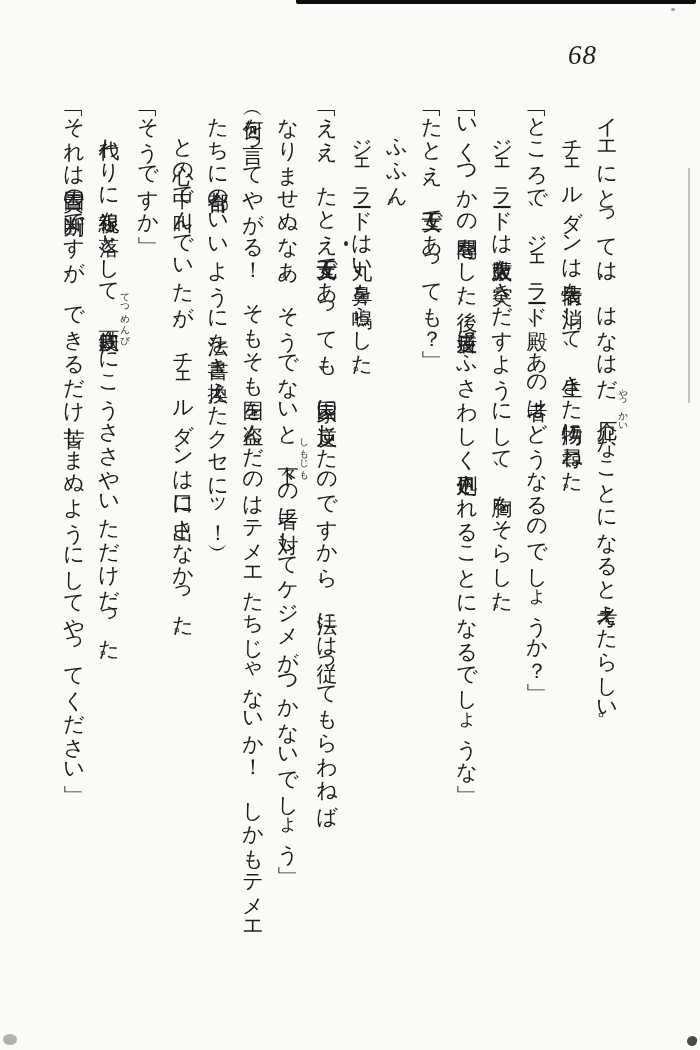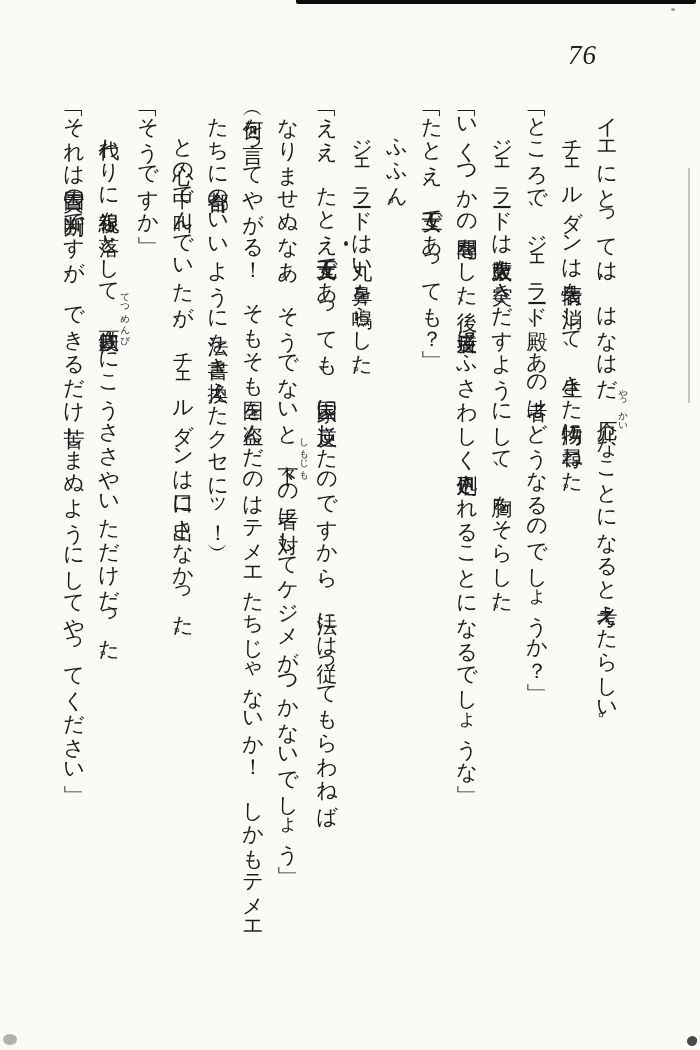--- a/index.html
+++ b/index.html
@@ -110,21 +110,21 @@
 <body>
 
 <div class="page">
   <div class="artifact-top-line"></div>
   <div class="artifact-right-line"></div>
   <div class="artifact-corner-br"></div>
   <div class="artifact-corner-bl"></div>
   <div class="artifact-speck"></div>
   <div class="artifact-speck-top"></div>
 
-  <div class="page-number">76</div>
+  <div class="page-number">68</div>
 
   <div class="text-block">
       <div class="tline">イエにとっては、はなはだ<ruby>厄介<rt>やっかい</rt></ruby>なことになると考えたらしい。</div>
       <div class="tline indent">チェルダンは表情を消して、生きた汚物に尋ねた。</div>
       <div class="tline">「ところで、ジェラード殿、あの者はどうなるのでしょうか？」</div>
       <div class="tline indent">ジェラードは太鼓腹を突きだすようにして、胸をそらした。</div>
       <div class="tline">「いくつかの尋問をした後、反逆者にふさわしく処刑されることになるでしょうな」</div>
       <div class="tline">「たとえ、王女であっても？」</div>
       <div class="tline indent">ふふん。</div>
       <div class="tline indent">ジェラードは丸い鼻を鳴らした。</div>

